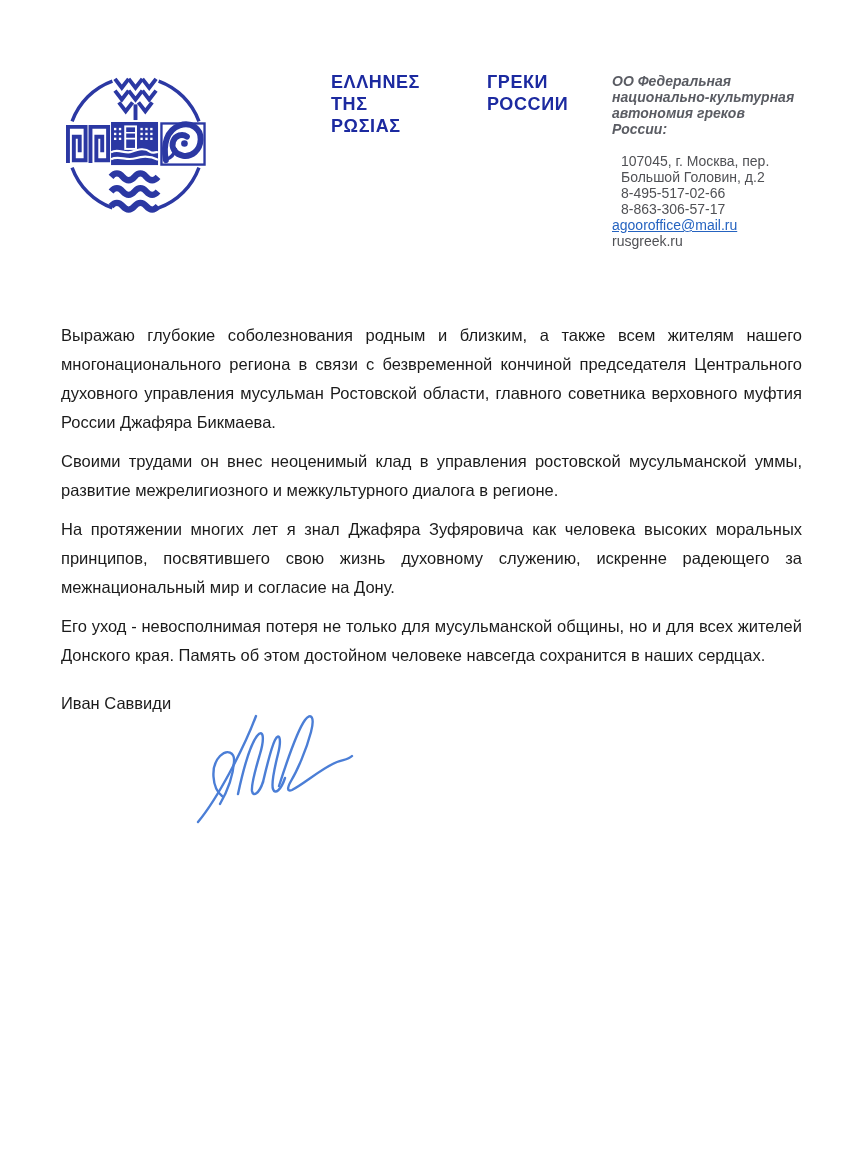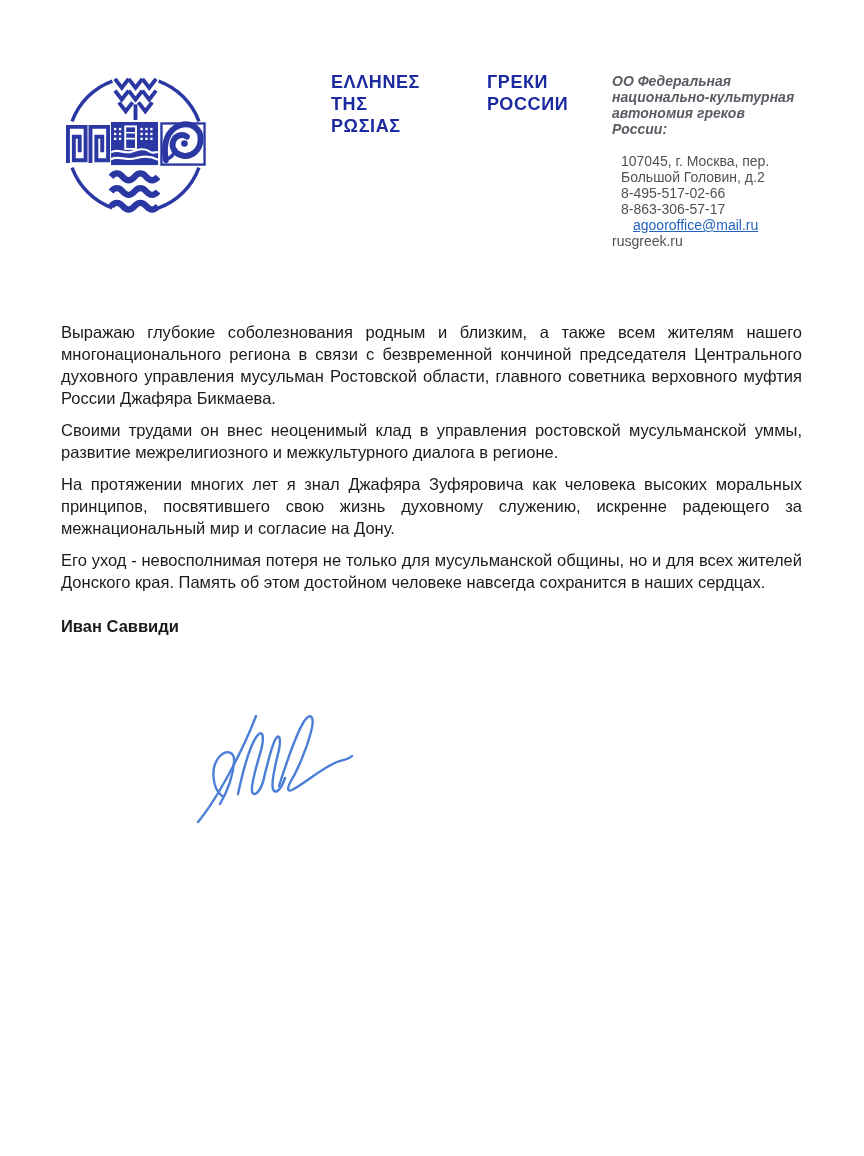--- a/index.html
+++ b/index.html
@@ -42,33 +42,33 @@
     position:absolute;left:612px;top:73px;width:210px;
     font-size:14px;line-height:16px;color:var(--contact-gray);
   }
   .contact-org{
     font-weight:700;color:var(--contact-heading-gray);
     margin:0 0 16px 0;white-space:pre-line;font-style:italic;
   }
   .contact-address,.contact-phones{white-space:pre-line;margin-left:9px;}
   .contact-email{
     display:inline-block;color:var(--link-blue);
-    text-decoration:underline;cursor:pointer;margin-left:21px;
+    text-decoration:underline;cursor:pointer;
   }
   .contact-site{color:var(--contact-gray);}
 
   
   .letter{position:absolute;left:61px;top:321px;width:741px;color:var(--text-color);}
   .letter-title{font-size:18px;font-weight:700;margin:0 0 24px 0;}
   .paras p{
     margin:0 0 10px 0;
-    font-size:16.5px;line-height:22px;
+    font-size:16.5px;line-height:29px;
     text-align:justify;
   }
-  .signer{font-size:16.5px;line-height:26px;margin-top:20px;font-weight:bold;}
+  .signer{font-size:16.5px;line-height:26px;margin-top:20px;}
 
   .signature{position:absolute;left:194px;top:704px;}
   .sig-stroke{stroke:var(--signature-blue);fill:none;stroke-width:2.4;stroke-linecap:round;}
 </style>
 </head>
 <body>
 
 <div class="page">
 
   <svg class="logo" width="142" height="140" viewBox="0 0 145 143" aria-hidden="true">

